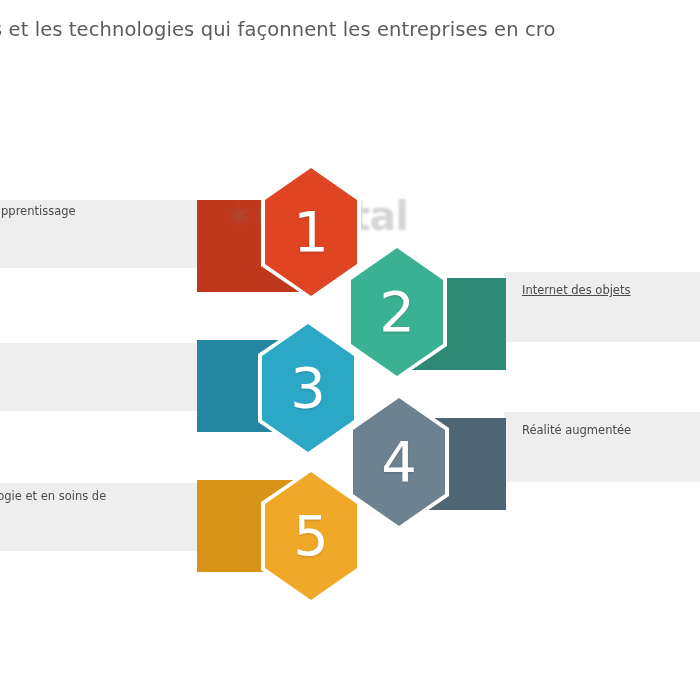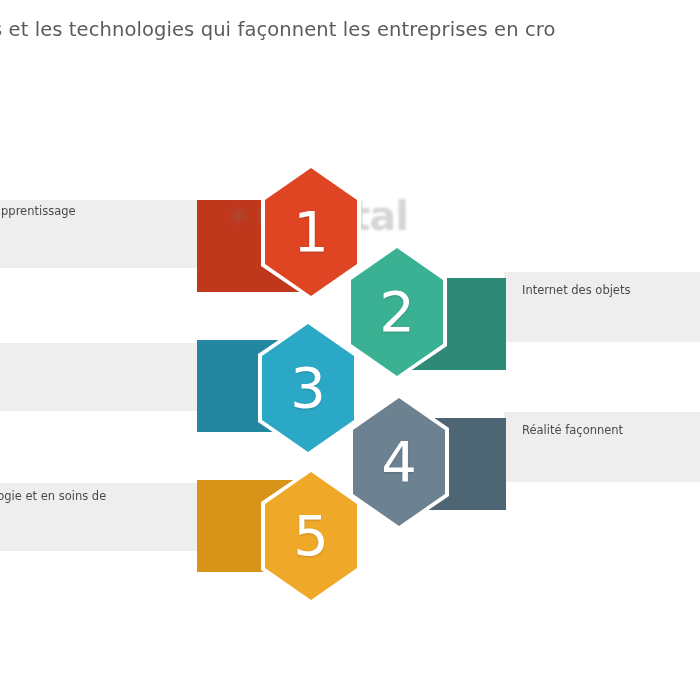--- a/index.html
+++ b/index.html
@@ -107,29 +107,29 @@
 
 <div id="canvas">
 
   <div class="headline">s et les technologies qui façonnent les entreprises en cro</div>
 
   <div class="band" style="left:-4px; top:200px; width:204px; height:68px;"></div>
   <div class="band-text" style="left:-6px; top:204px;">apprentissage</div>
   <div class="bar" style="left:197px; top:200px; width:112px; height:92px; background:#c0381c;"></div>
 
   <div class="band" style="left:504px; top:272px; width:200px; height:70px;"></div>
-  <div class="band-text" style="left:522px; top:283px;">Internet des objets</div>
+  <div class="band-text" style="left:522px; top:283px;text-decoration:underline;">Internet des objets</div>
   <div class="bar" style="left:396px; top:278px; width:110px; height:92px; background:#2e8a76;"></div>
 
   <div class="band" style="left:-4px; top:343px; width:204px; height:68px;"></div>
   <div class="band-text" style="left:-6px; top:348px;"></div>
   <div class="bar" style="left:197px; top:340px; width:112px; height:92px; background:#2387a2;"></div>
 
   <div class="band" style="left:504px; top:412px; width:200px; height:70px;"></div>
-  <div class="band-text" style="left:522px; top:423px;">Réalité façonnent</div>
+  <div class="band-text" style="left:522px; top:423px;">Réalité augmentée</div>
   <div class="bar" style="left:396px; top:418px; width:110px; height:92px; background:#4e6574;"></div>
 
   <div class="band" style="left:-4px; top:483px; width:204px; height:68px;"></div>
   <div class="band-text" style="left:-6px; top:489px;">logie et en soins de</div>
   <div class="bar" style="left:197px; top:480px; width:112px; height:92px; background:#d79418;"></div>
 
   <div class="watermark">
     <span class="wm-mark">✶</span><span>Capital</span>
   </div>
 

